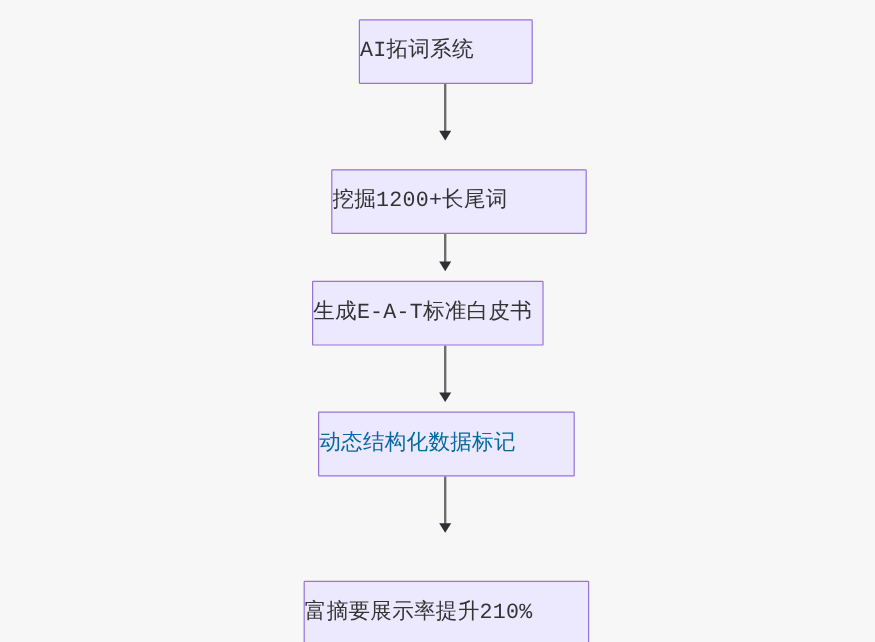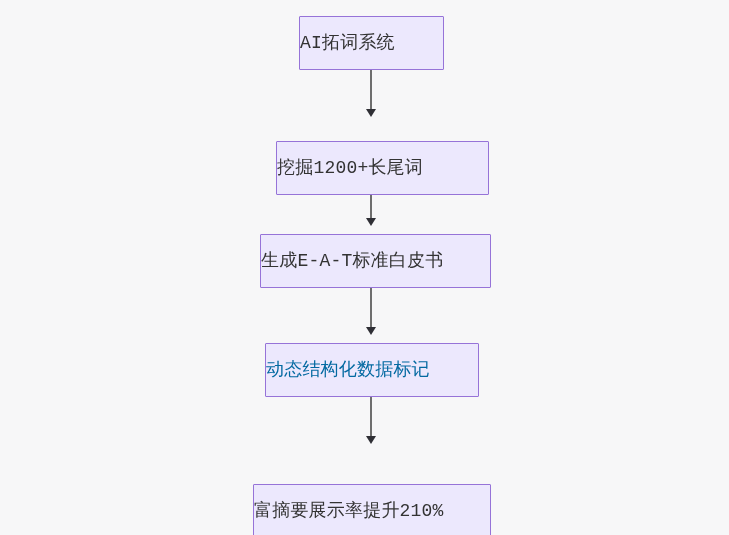--- a/index.html
+++ b/index.html
@@ -77,21 +77,21 @@
     <div class="edge" style="left: 371px; top: 397px;">
       <div class="edge-line" style="height: 40px; background: rgb(110, 110, 110);"></div>
       <div class="edge-head" style="top: 39px; border-top-color: rgb(47, 47, 53);"></div>
     </div>
     <div class="node" style="left: 299px; top: 16px; width: 145px; height: 54px; background: rgb(236, 232, 253); border-color: rgb(150, 115, 216); color: rgb(51, 51, 51);">
       <span class="node-label">AI拓词系统</span>
     </div>
     <div class="node" style="left: 276px; top: 125px; width: 213px; height: 54px; background: rgb(236, 232, 253); border-color: rgb(150, 115, 216); color: rgb(51, 51, 51); margin-top: 16px;">
       <span class="node-label">挖掘1200+长尾词</span>
     </div>
-    <div class="node" style="left: 260px; top: 234px; width: 231px; height: 54px; background: rgb(236, 232, 253); border-color: rgb(150, 115, 216); color: rgb(51, 51, 51);">
+    <div class="node" style="left: 260px; top: 234px; width: 193px; height: 54px; background: rgb(236, 232, 253); border-color: rgb(150, 115, 216); color: rgb(51, 51, 51);">
       <span class="node-label">生成E-A-T标准白皮书</span>
     </div>
     <div class="node" style="left: 265px; top: 343px; width: 214px; height: 54px; background: rgb(236, 232, 253); border-color: rgb(150, 115, 216); color: #0369a1;">
       <span class="node-label">动态结构化数据标记</span>
     </div>
     <div class="node" style="left: 253px; top: 452px; width: 238px; height: 54px; background: rgb(236, 232, 253); border-color: rgb(150, 115, 216); color: rgb(51, 51, 51); margin-top: 32px;">
       <span class="node-label">富摘要展示率提升210%</span>
     </div>
   </div>
 

